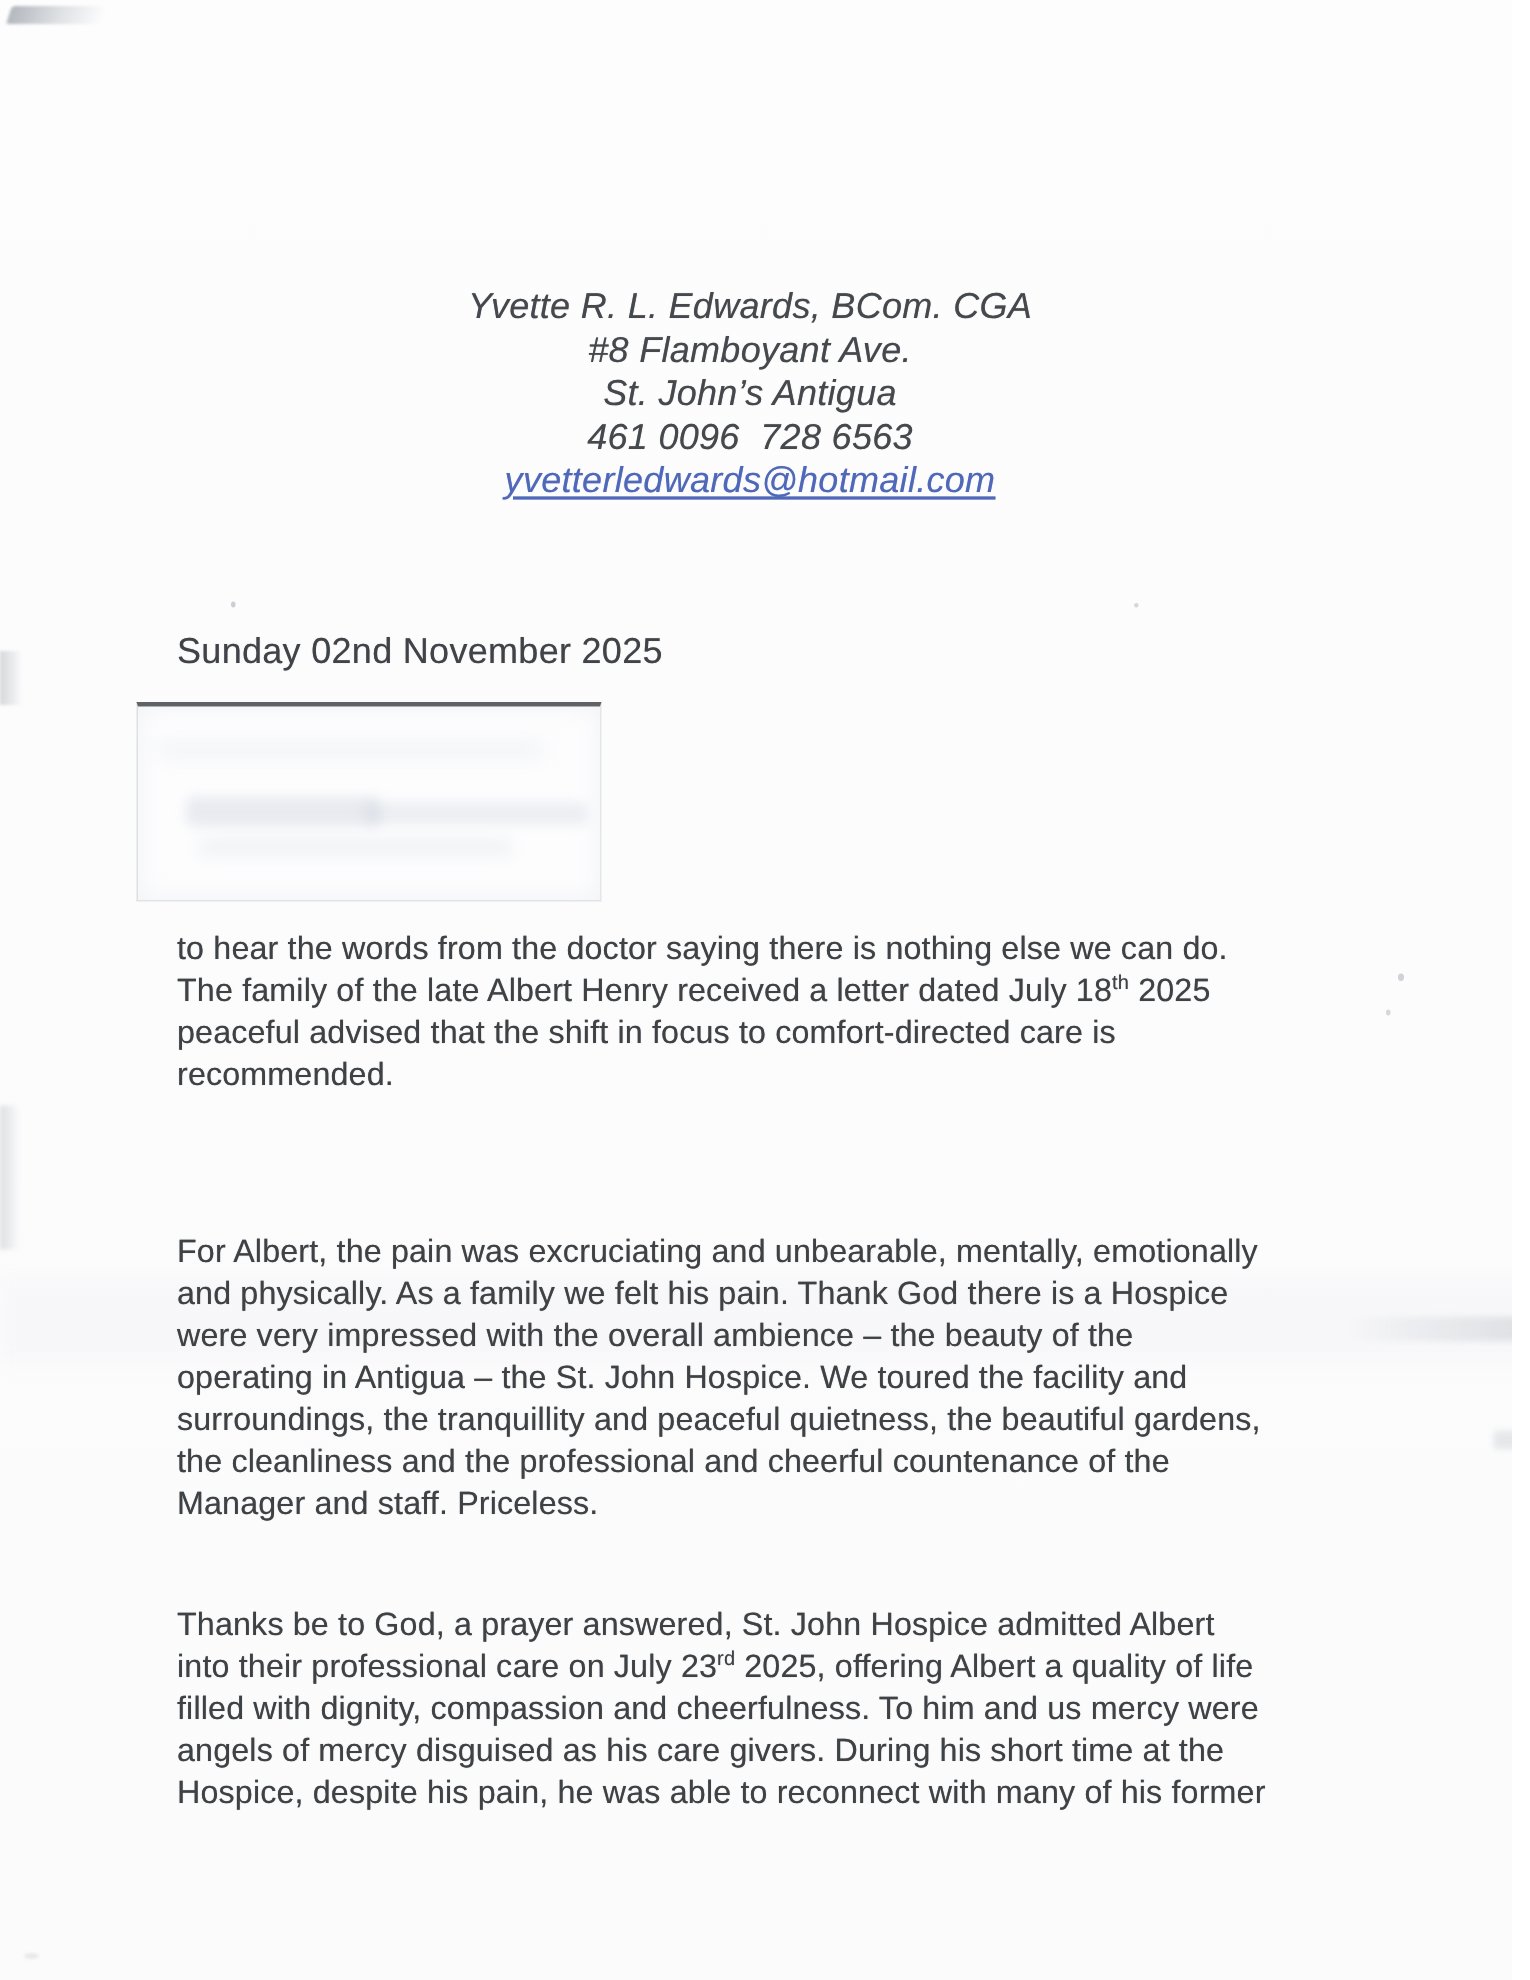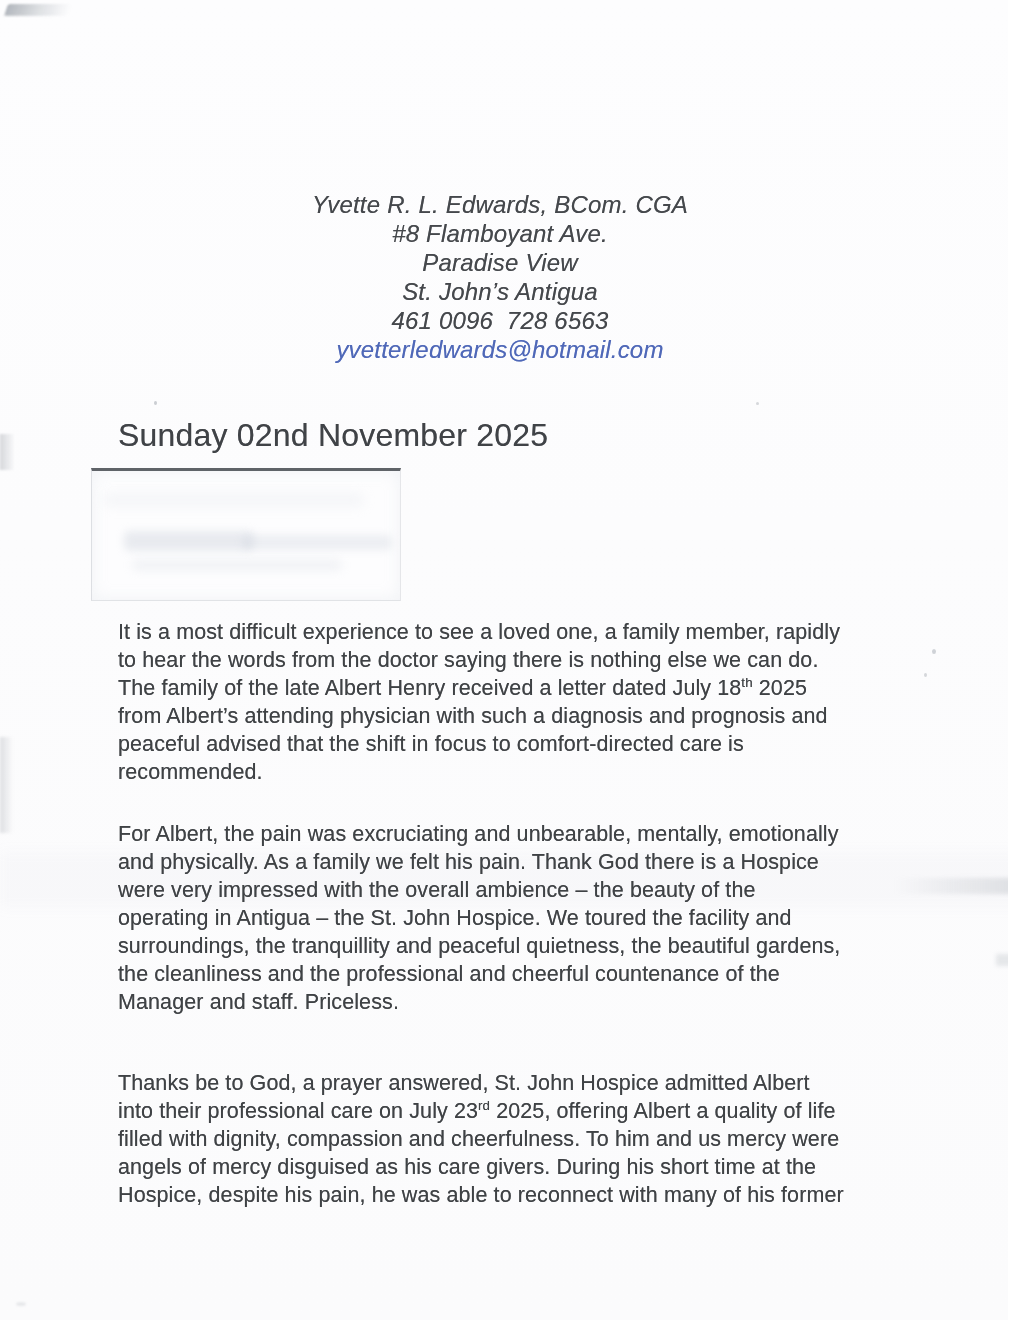--- a/index.html
+++ b/index.html
@@ -26,33 +26,34 @@
     font-style: italic;
     font-size: 24px;
     line-height: 29px;
     color: #45484c;
     letter-spacing: 0.2px;
     text-shadow: 0 0 0.5px rgba(70,73,77,0.65);
   }
   .sender .email-line { margin-top: 0px; }
   .email-link {
     color: #4f68b8;
+    text-decoration: underline;
     text-decoration-thickness: 2px;
     text-underline-offset: 3px;
     text-shadow: 0 0 0.5px rgba(79,104,184,0.6);
     cursor: pointer;
   }
   .phone { white-space: pre; }
 
   
   .date-line {
     position: absolute;
     left: 118px;
     top: 420px;
-    font-size: 32px;
+    font-size: 24px;
     line-height: 30px;
     color: #404347;
     letter-spacing: 0.2px;
     text-shadow: 0 0 0.5px rgba(64,67,71,0.6);
   }
 
   
   .redaction {
     position: absolute;
     left: 91px;
@@ -153,42 +154,39 @@
   <div class="artifact speck s6"></div>
   <div class="artifact rstreak1"></div>
   <div class="artifact rstreak2"></div>
   <div class="artifact lstreak"></div>
   <div class="artifact lpatch"></div>
   <div class="artifact midwash"></div>
 
   <div class="sender">
     <div>Yvette R. L. Edwards, BCom. CGA</div>
     <div>#8 Flamboyant Ave.</div>
-    <div>Paradise View</div>
     <div>St. John’s Antigua</div>
     <div class="phone">461 0096  728 6563</div>
     <div class="email-line">
       <a class="email-link">yvetterledwards@hotmail.com</a>
     </div>
   </div>
 
   <div class="date-line">Sunday 02nd November 2025</div>
 
   <div class="redaction">
     <div class="ghost g4"></div>
     <div class="ghost g1"></div>
     <div class="ghost g2"></div>
     <div class="ghost g3"></div>
   </div>
 
   <div class="para p1">
-      <div class="tline">It is a most difficult experience to see a loved one, a family member, rapidly</div>
       <div class="tline">to hear the words from the doctor saying there is nothing else we can do.</div>
       <div class="tline">The family of the late Albert Henry received a letter dated July 18<sup>th</sup> 2025</div>
-      <div class="tline">from Albert’s attending physician with such a diagnosis and prognosis and</div>
       <div class="tline">peaceful advised that the shift in focus to comfort-directed care is</div>
       <div class="tline">recommended.</div>
     </div>
   <div class="para p2">
       <div class="tline">For Albert, the pain was excruciating and unbearable, mentally, emotionally</div>
       <div class="tline">and physically. As a family we felt his pain. Thank God there is a Hospice</div>
       <div class="tline">were very impressed with the overall ambience – the beauty of the</div>
       <div class="tline">operating in Antigua – the St. John Hospice. We toured the facility and</div>
       <div class="tline">surroundings, the tranquillity and peaceful quietness, the beautiful gardens,</div>
       <div class="tline">the cleanliness and the professional and cheerful countenance of the</div>

